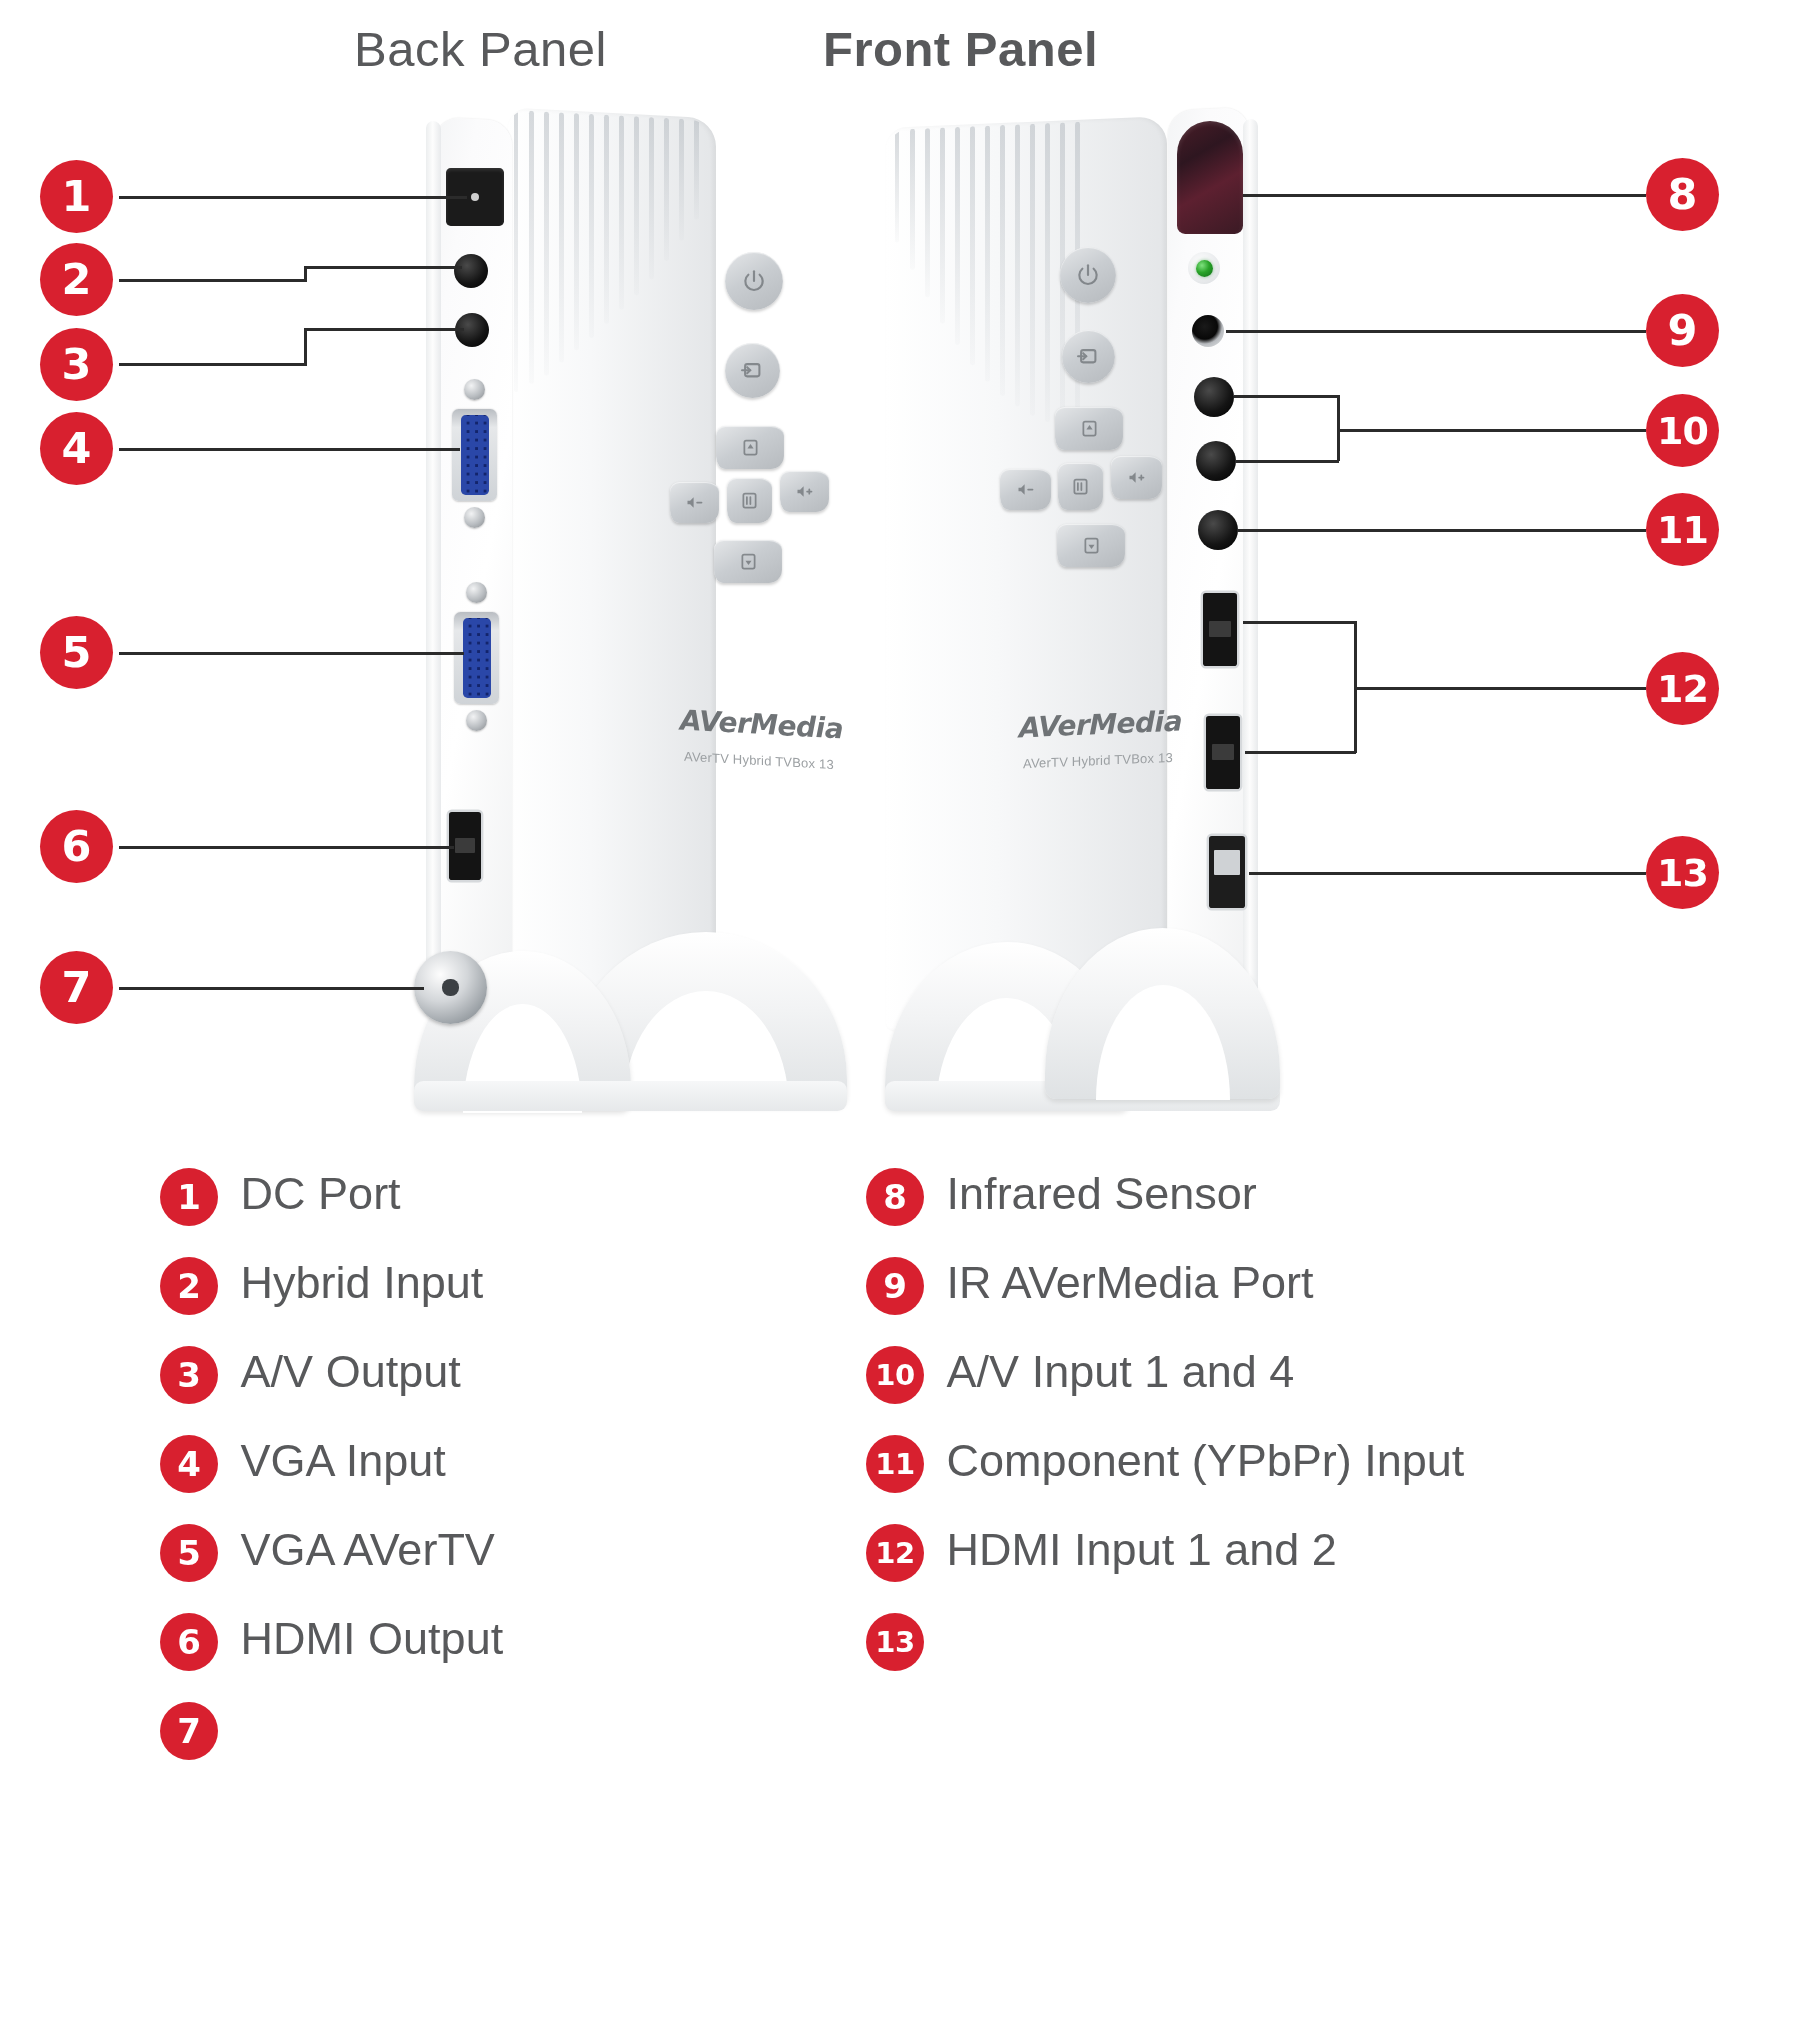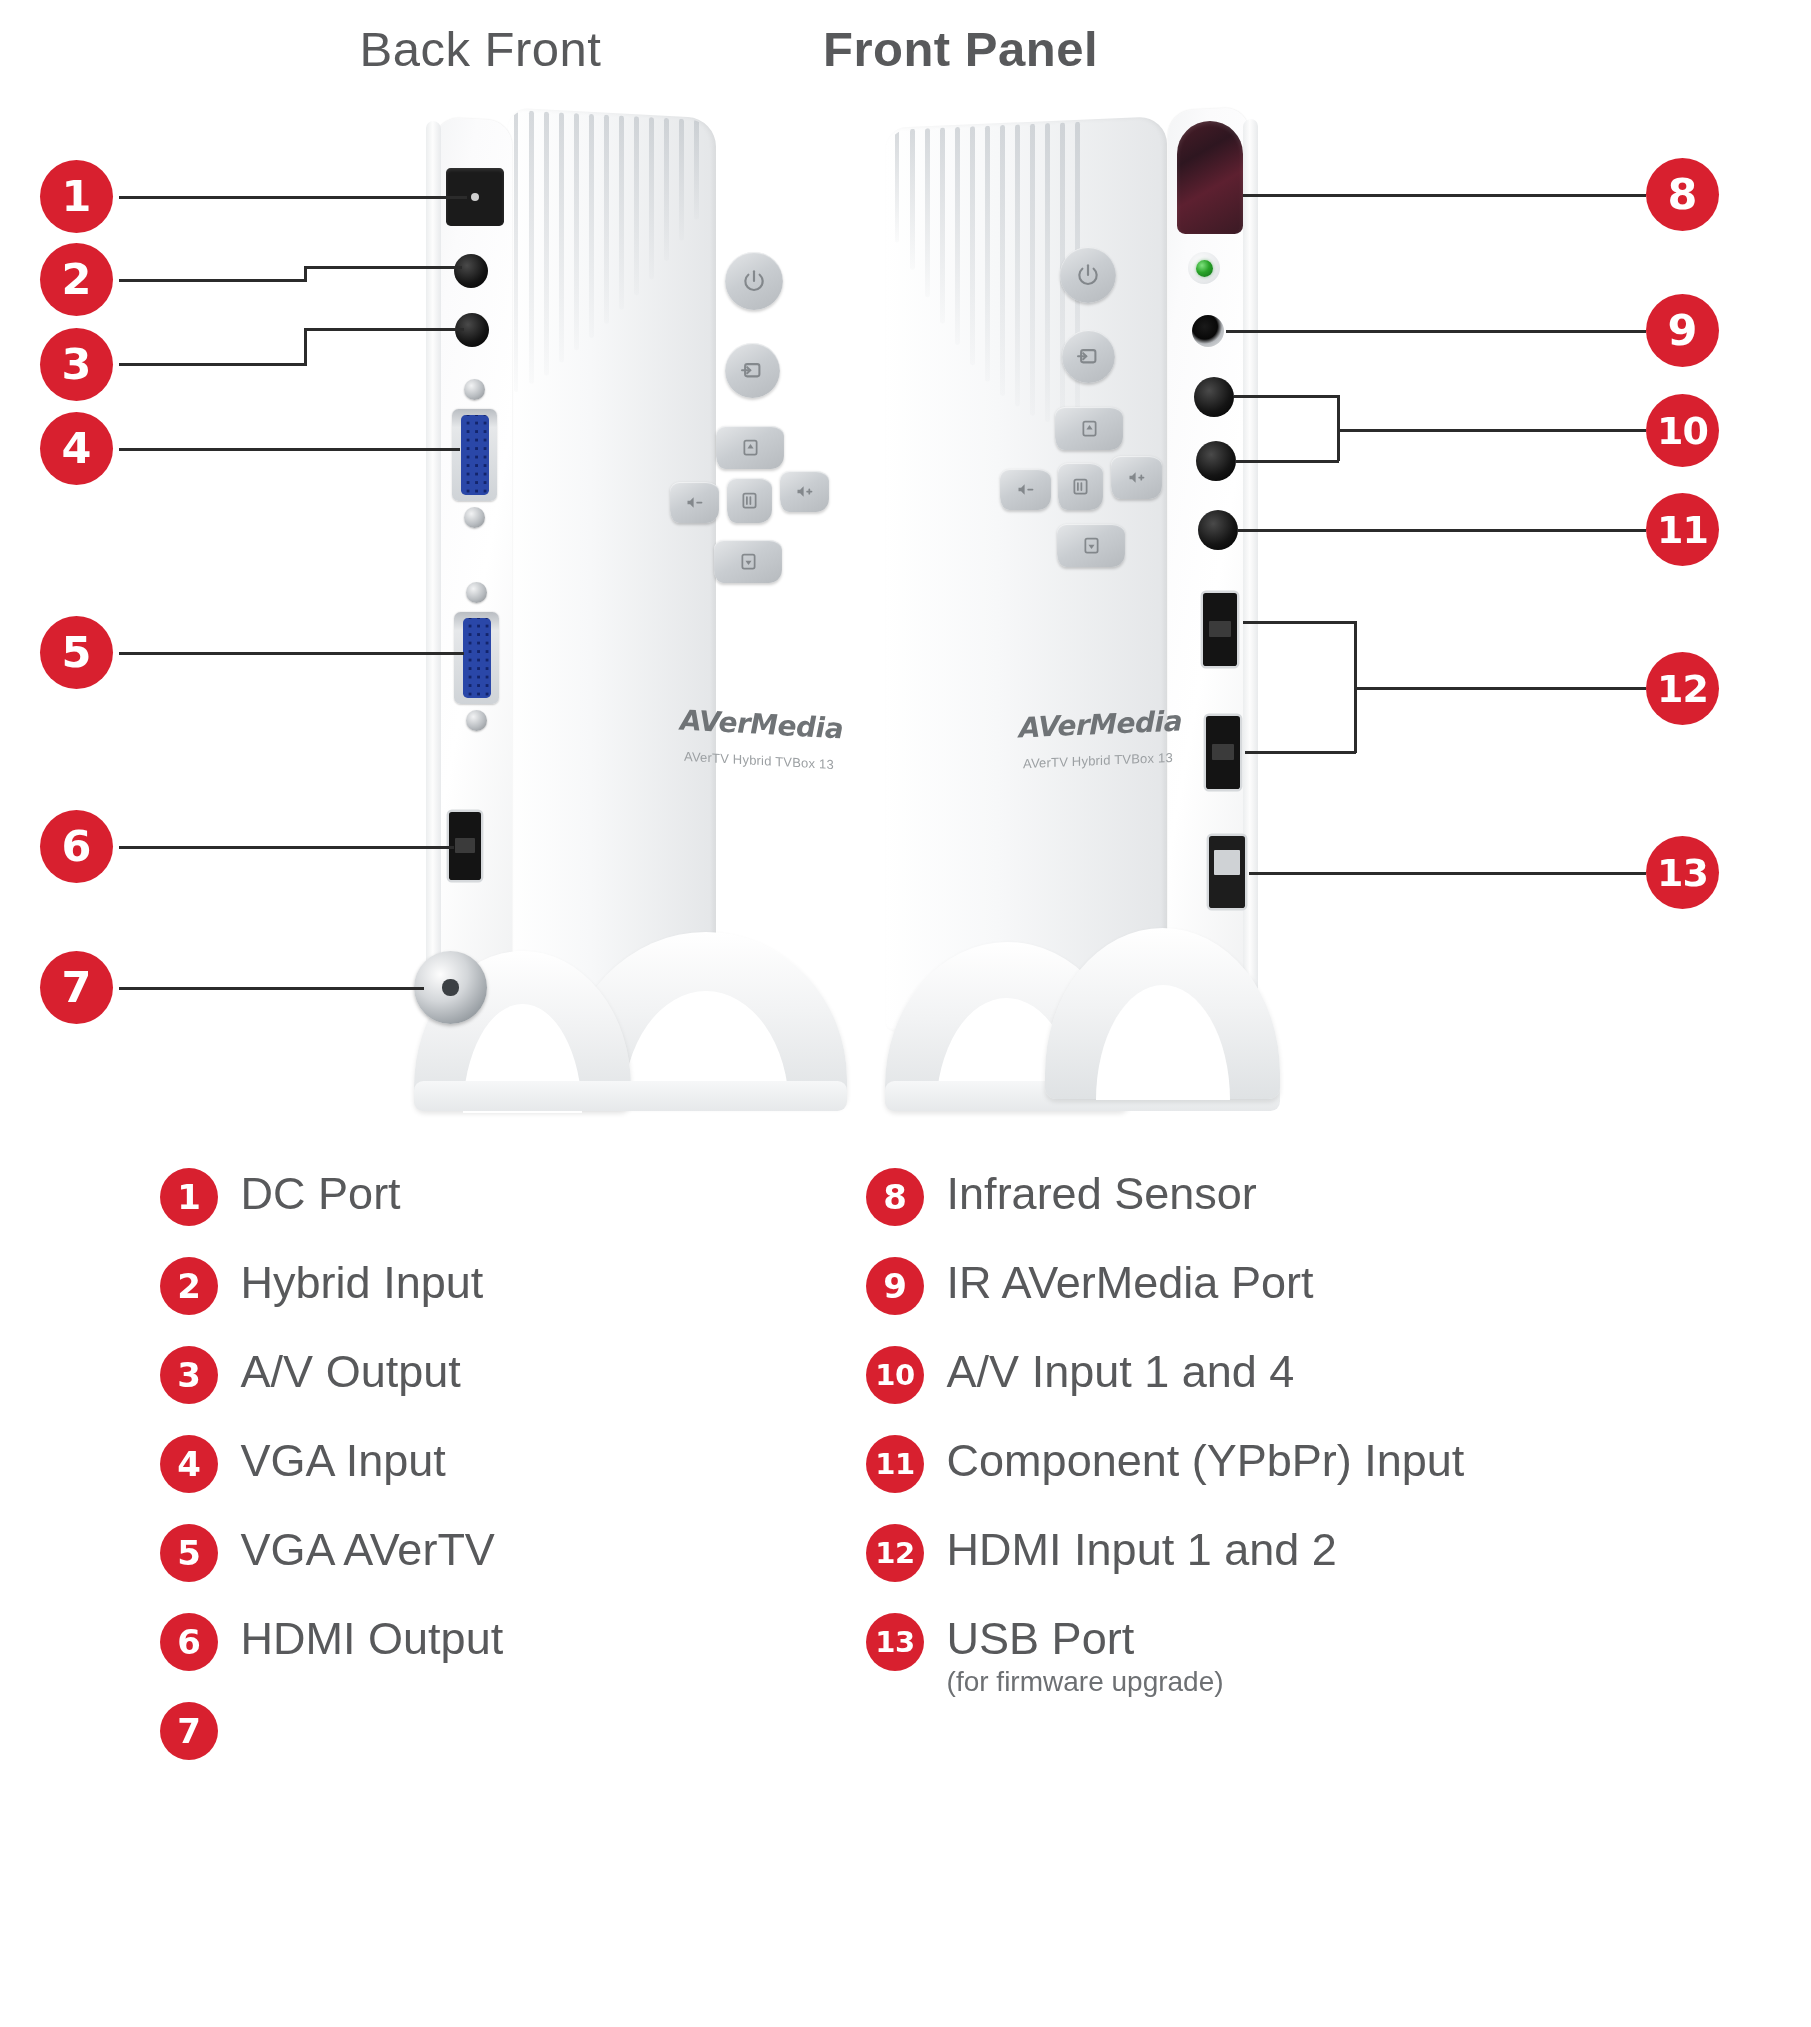--- a/index.html
+++ b/index.html
@@ -245,21 +245,21 @@
   }
   .legend-sub {
     font-size: 28px; color:#6d7073; margin-top: 3.8px; white-space: nowrap;
   }
 </style>
 </head>
 <body>
 
 <div id="page">
 
-  <div class="panel-title" id="title-back">Back Front</div>
+  <div class="panel-title" id="title-back">Back Panel</div>
   <div class="panel-title" id="title-front">Front Panel</div>
 
   <div class="device" id="device-back">
 
     <div class="stand">
       <div class="stand-arc" style="left:565px; top:932px; width:282px; height:174px;"></div>
       <div class="stand-cut" style="left:623px; top:991px; width:166px; height:117px;"></div>
       <div class="stand-arc" style="left:414px; top:951px; width:217px; height:160px;"></div>
       <div class="stand-cut" style="left:463px; top:1004px; width:119px; height:109px;"></div>
       <div class="stand-base" style="left:414px; top:1081px; width:433px; height:30px;"></div>
@@ -576,23 +576,19 @@
           </div>
       </div>
       <div class="legend-item" style="height:89px;">
         <div class="legend-badge wide">12</div>
         <div class="legend-text">
             <div class="legend-label">HDMI Input 1 and 2</div>
           </div>
       </div>
       <div class="legend-item" style="height:89px;">
         <div class="legend-badge wide">13</div>
-        <div class="legend-text">
-          <div class="legend-label">USB Port</div>
-          <div class="legend-sub">(for firmware upgrade)</div>
-        </div>
       </div>
     </div>
 
   </div>
 
 </div>
 
 
 </body></html>

